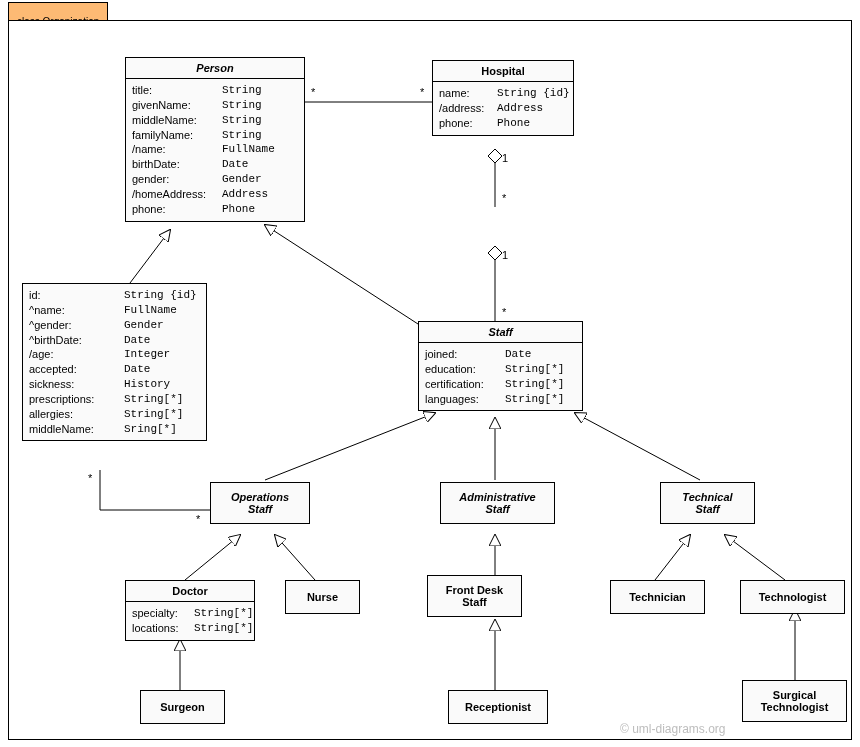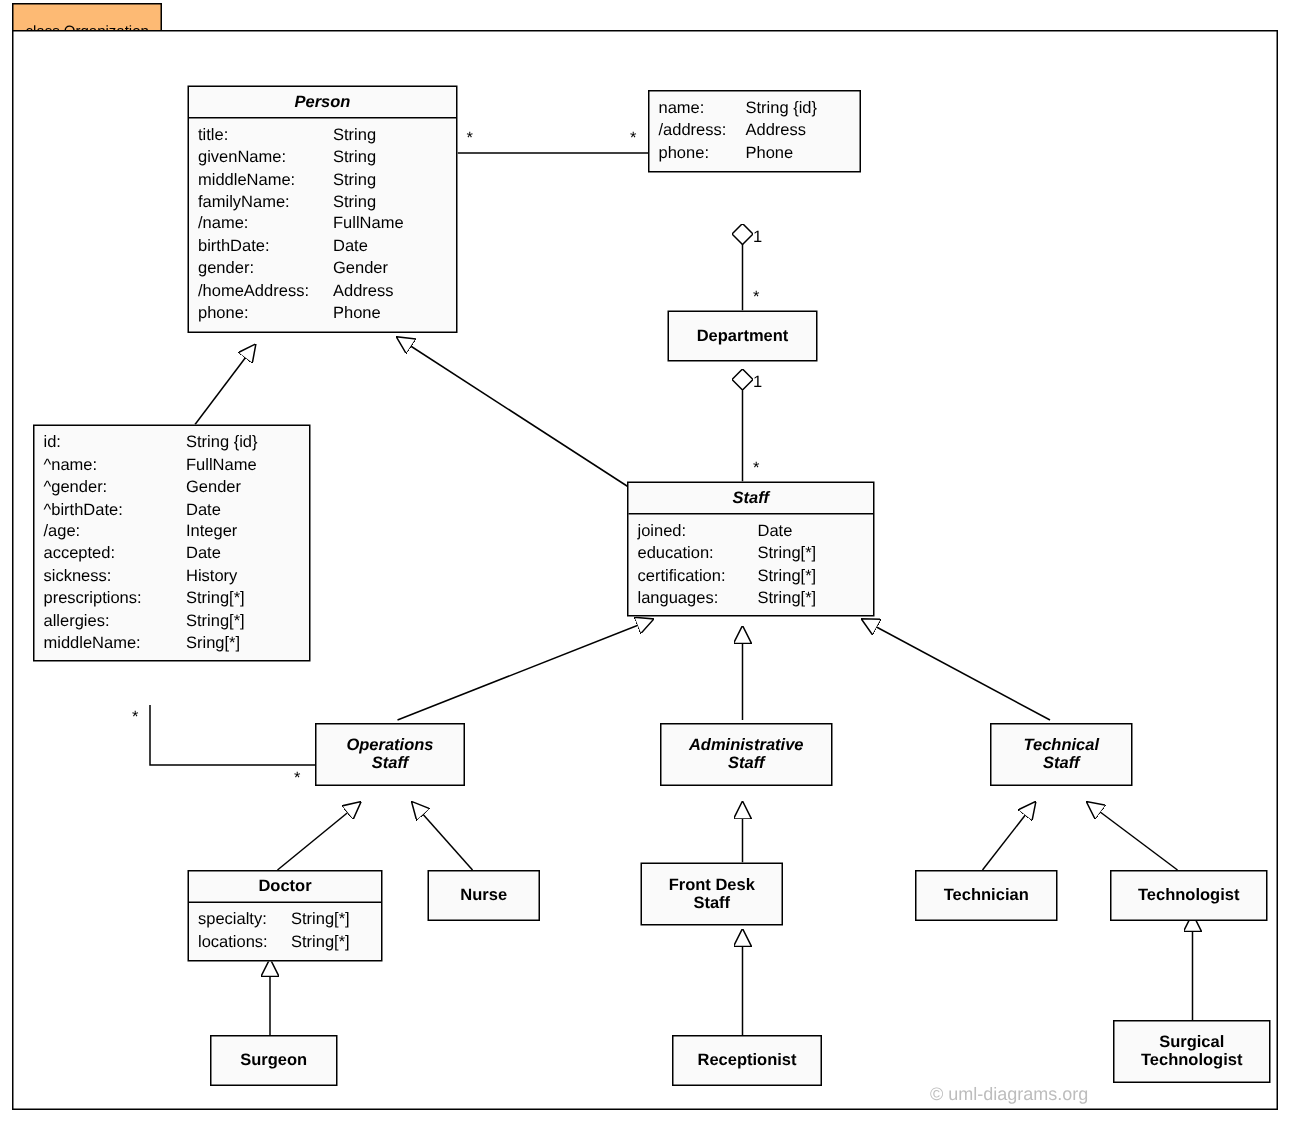--- a/index.html
+++ b/index.html
@@ -42,21 +42,21 @@
     border-bottom: 1px solid #000;
     font-weight: bold;
   }
   .class-name.italic { font-style: italic; }
   .class-attrs {
     padding: 4px 6px;
     line-height: 1.35;
   }
   .attr-row { display: flex; }
   .attr-name { flex: 0 0 auto; padding-right: 10px; }
-  .attr-type { flex: 0 0 auto; text-align: left; }
+  .attr-type { flex: 0 0 auto; text-align: left; font-family: Liberation Mono, monospace; }
   svg.edges {
     position: absolute;
     left: 0; top: 0;
     width: 860px; height: 747px;
     pointer-events: none;
   }
   .mlabel {
     position: absolute;
     font-size: 11px;
     background: transparent;
@@ -169,39 +169,37 @@
           <span class="attr-type">Address</span>
         </div>
       <div class="attr-row">
           <span class="attr-name" style="width:90px">phone:</span>
           <span class="attr-type">Phone</span>
         </div>
     </div>
   </div>
 
   <div class="class-box" style="left:432px; top:60px; width:142px;">
+    <div class="class-name">Hospital</div>
     <div class="class-attrs">
       <div class="attr-row">
           <span class="attr-name" style="width:58px">name:</span>
           <span class="attr-type">String {id}</span>
         </div>
       <div class="attr-row">
           <span class="attr-name" style="width:58px">/address:</span>
           <span class="attr-type">Address</span>
         </div>
       <div class="attr-row">
           <span class="attr-name" style="width:58px">phone:</span>
           <span class="attr-type">Phone</span>
         </div>
     </div>
   </div>
 
-  <div class="class-box" style="left:445px; top:207px; width:100px;">
-    <div class="class-name" style="border-bottom:none; padding:10px 6px;">Department</div>
-  </div>
 
   <div class="class-box" style="left:22px; top:283px; width:185px;">
     <div class="class-attrs">
       <div class="attr-row">
           <span class="attr-name" style="width:95px">id:</span>
           <span class="attr-type">String {id}</span>
         </div>
       <div class="attr-row">
           <span class="attr-name" style="width:95px">^name:</span>
           <span class="attr-type">FullName</span>

